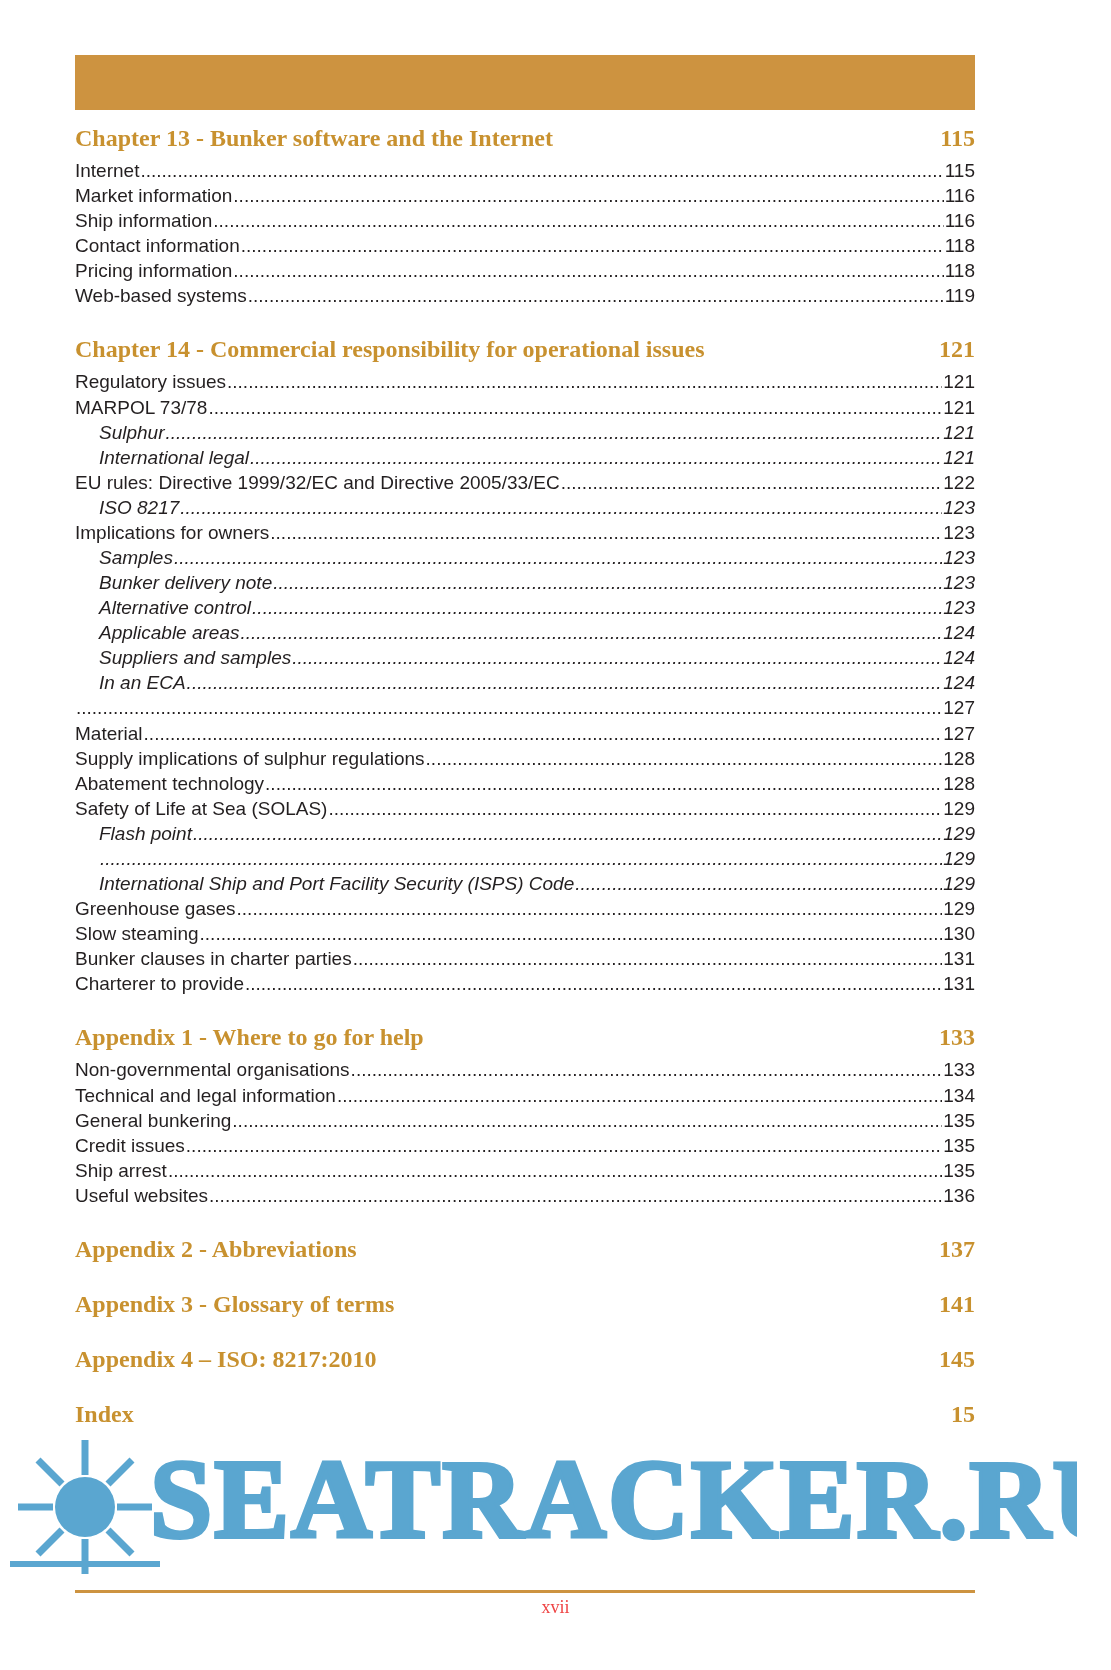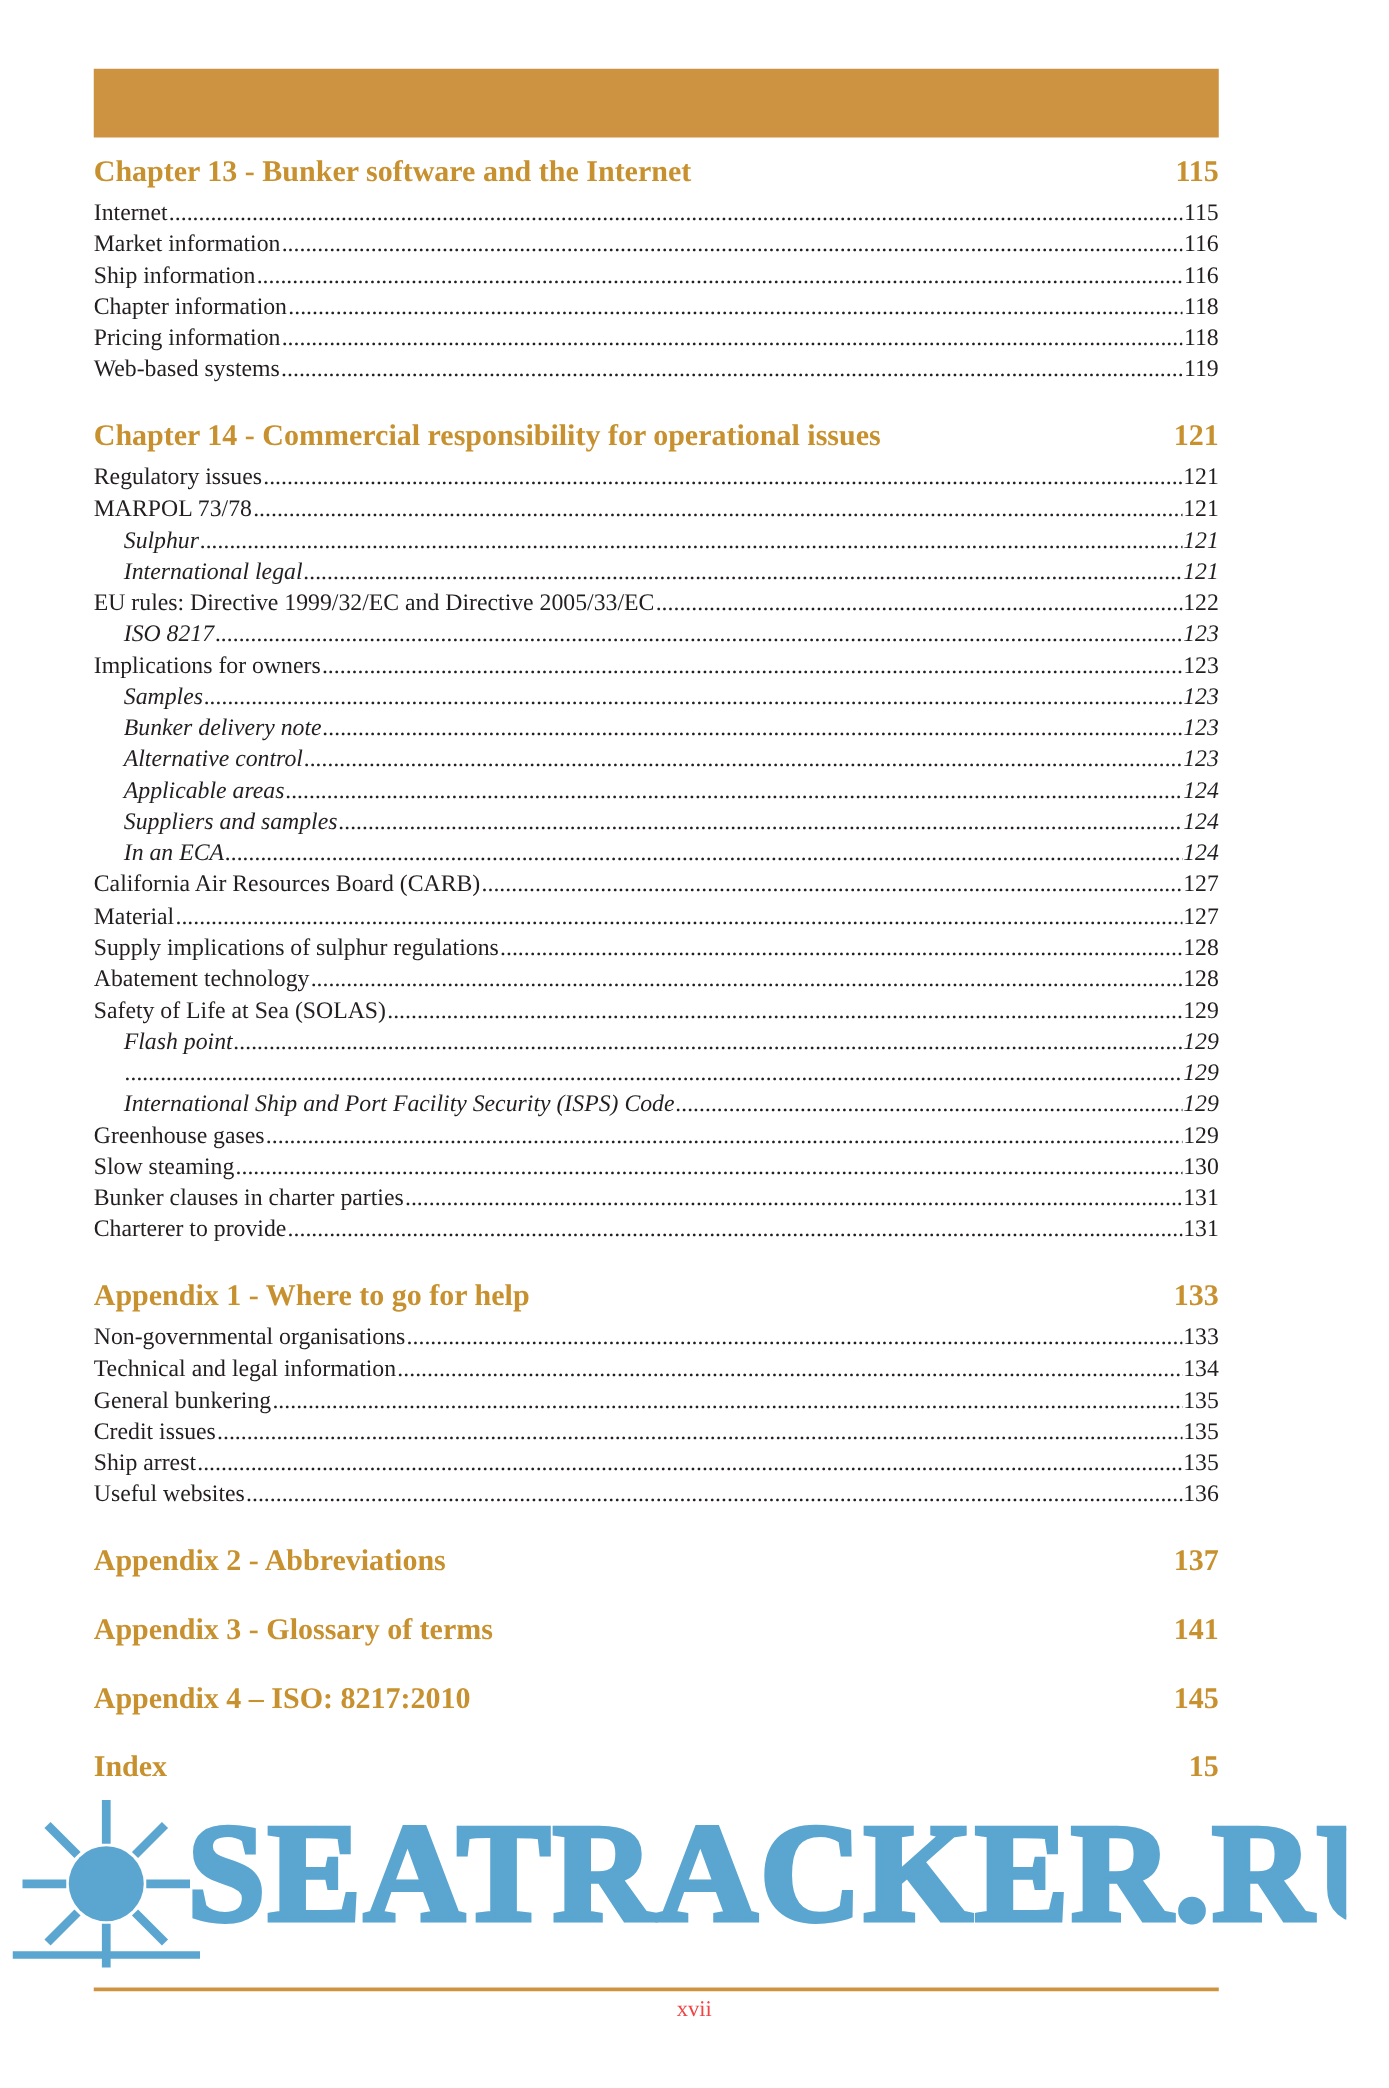--- a/index.html
+++ b/index.html
@@ -46,21 +46,20 @@
   .chapter-page { white-space: nowrap; }
 
   
   .entry {
     display: flex;
     align-items: baseline;
     font-size: 19px;
     color: #231f20;
     line-height: 1.32;
     white-space: nowrap;
-    font-family: Liberation Serif, serif;
   }
   .entry .label { flex: 0 0 auto; }
   .entry .dots {
     flex: 1 1 auto;
     overflow: hidden;
     margin: 0 1px;
     white-space: nowrap;
     color: #231f20;
     font-size: 19px;
   }
@@ -141,21 +140,21 @@
         <span class="label">Market information</span>
         <span class="dots">...............................................................................................................................................................................................................................................................................................................................................................................................................</span>
         <span class="pg">116</span>
       </div>
       <div class="entry">
         <span class="label">Ship information</span>
         <span class="dots">...............................................................................................................................................................................................................................................................................................................................................................................................................</span>
         <span class="pg">116</span>
       </div>
       <div class="entry">
-        <span class="label">Chapter information</span>
+        <span class="label">Contact information</span>
         <span class="dots">...............................................................................................................................................................................................................................................................................................................................................................................................................</span>
         <span class="pg">118</span>
       </div>
       <div class="entry">
         <span class="label">Pricing information</span>
         <span class="dots">...............................................................................................................................................................................................................................................................................................................................................................................................................</span>
         <span class="pg">118</span>
       </div>
       <div class="entry">
         <span class="label">Web-based systems</span>
@@ -225,21 +224,20 @@
         <span class="label">Suppliers and samples</span>
         <span class="dots">...............................................................................................................................................................................................................................................................................................................................................................................................................</span>
         <span class="pg">124</span>
       </div>
       <div class="entry sub">
         <span class="label">In an ECA</span>
         <span class="dots">...............................................................................................................................................................................................................................................................................................................................................................................................................</span>
         <span class="pg">124</span>
       </div>
       <div class="entry">
-        <span class="label">California Air Resources Board (CARB)</span>
         <span class="dots">...............................................................................................................................................................................................................................................................................................................................................................................................................</span>
         <span class="pg">127</span>
       </div>
       <div class="entry">
         <span class="label">Material</span>
         <span class="dots">...............................................................................................................................................................................................................................................................................................................................................................................................................</span>
         <span class="pg">127</span>
       </div>
       <div class="entry">
         <span class="label">Supply implications of sulphur regulations</span>

